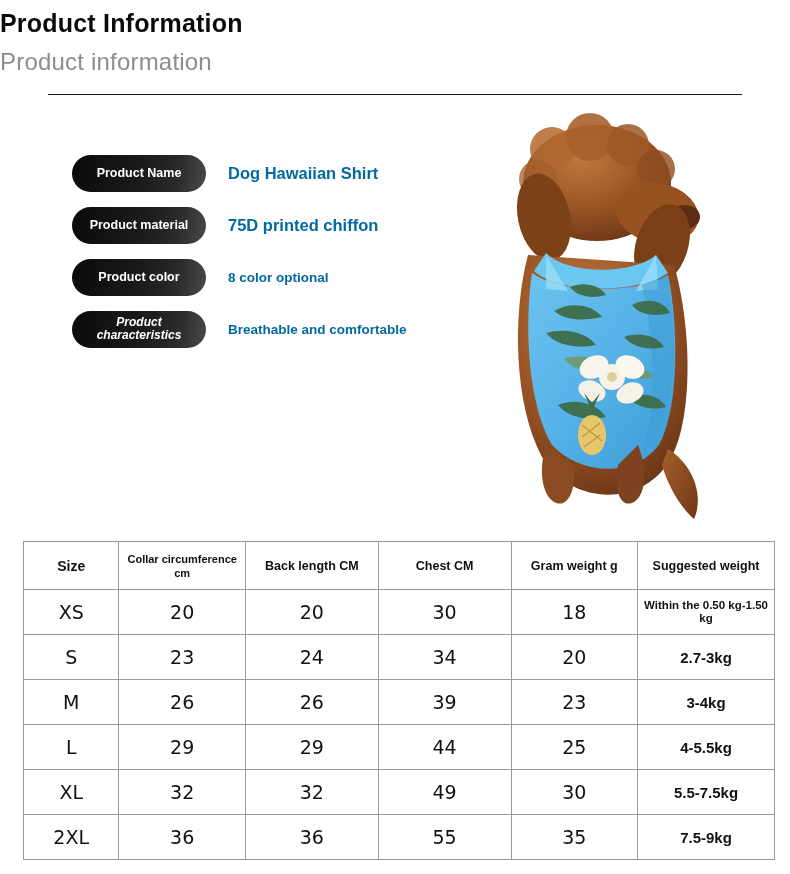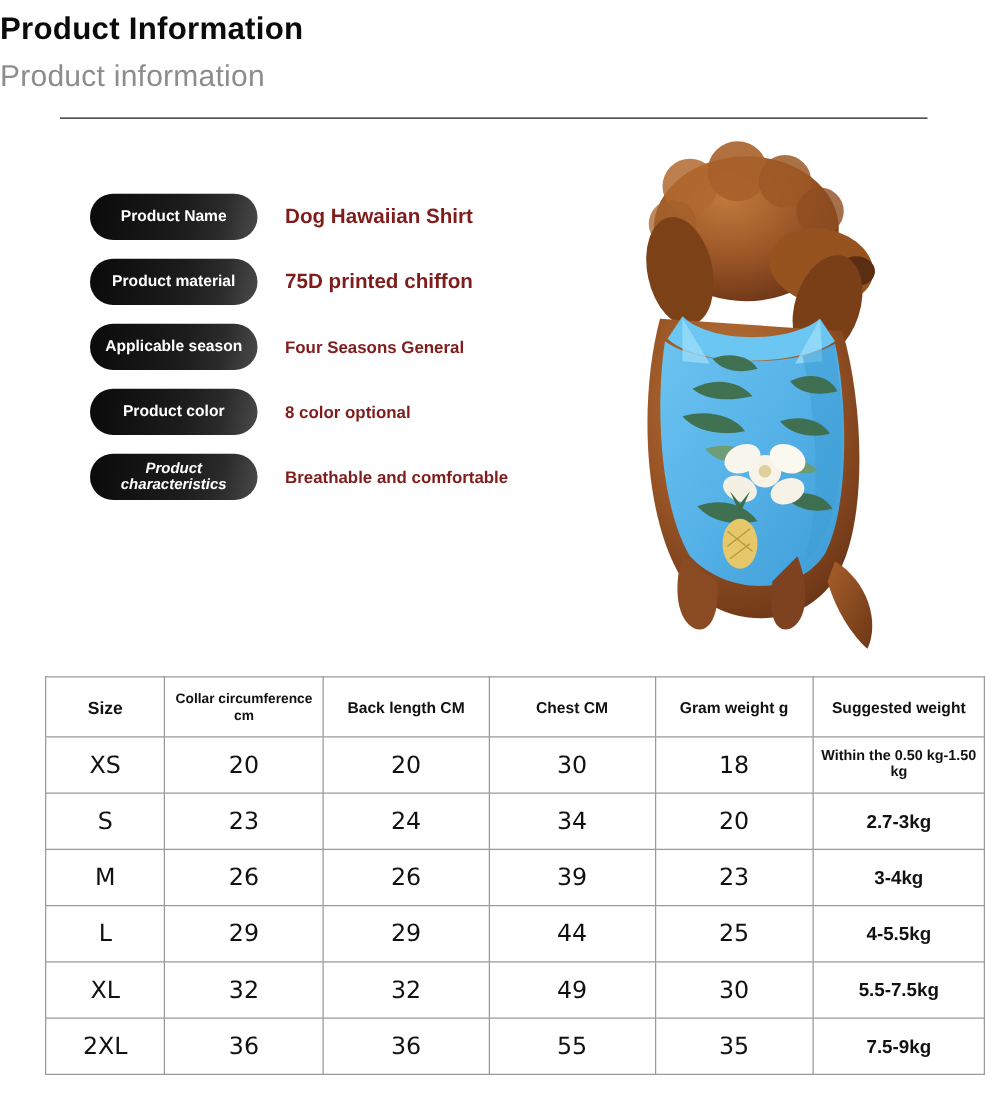--- a/index.html
+++ b/index.html
@@ -74,40 +74,40 @@
     padding: 0 8px;
     flex: 0 0 auto;
     overflow: hidden;
   }
   .pill.two-line { line-height: 13px; }
   .pill.italic { font-style: italic; font-size: 12px; }
   .spec-value {
     margin-left: 22px;
     font-size: 15px;
     font-weight: bold;
-    color: #7f1d1d;
+    color: #0369a1;
     line-height: 17px;
   }
   .spec-value.big { font-size: 16.5px; }
   .spec-value.normal { font-weight: bold; font-size: 13.5px; }
 
   
   .dog-wrap {
     position: absolute;
     right: 18px;
     top: 10px;
     width: 330px;
     height: 420px;
   }
   .dog-svg { display: block; }
 
   
   .table-wrap {
     position: absolute;
-    left: 36px;
+    left: 23px;
     top: 541px;
     width: 752px;
   }
   table {
     border-collapse: collapse;
     width: 100%;
     table-layout: fixed;
   }
   table, th, td { border: 1px solid #9a9a9a; }
   th, td {
@@ -158,24 +158,20 @@
 <div class="mid">
 
   <div class="spec-list">
     <div class="spec-row">
       <div class="pill">Product Name</div>
       <div class="spec-value big">Dog Hawaiian Shirt</div>
     </div>
     <div class="spec-row">
       <div class="pill two-line">Product material</div>
       <div class="spec-value big">75D printed chiffon</div>
-    </div>
-    <div class="spec-row">
-      <div class="pill two-line">Applicable season</div>
-      <div class="spec-value normal">Four Seasons General</div>
     </div>
     <div class="spec-row">
       <div class="pill">Product color</div>
       <div class="spec-value normal">8 color optional</div>
     </div>
     <div class="spec-row">
       <div class="pill italic two-line">Product characteristics</div>
       <div class="spec-value normal">Breathable and comfortable</div>
     </div>
   </div>

